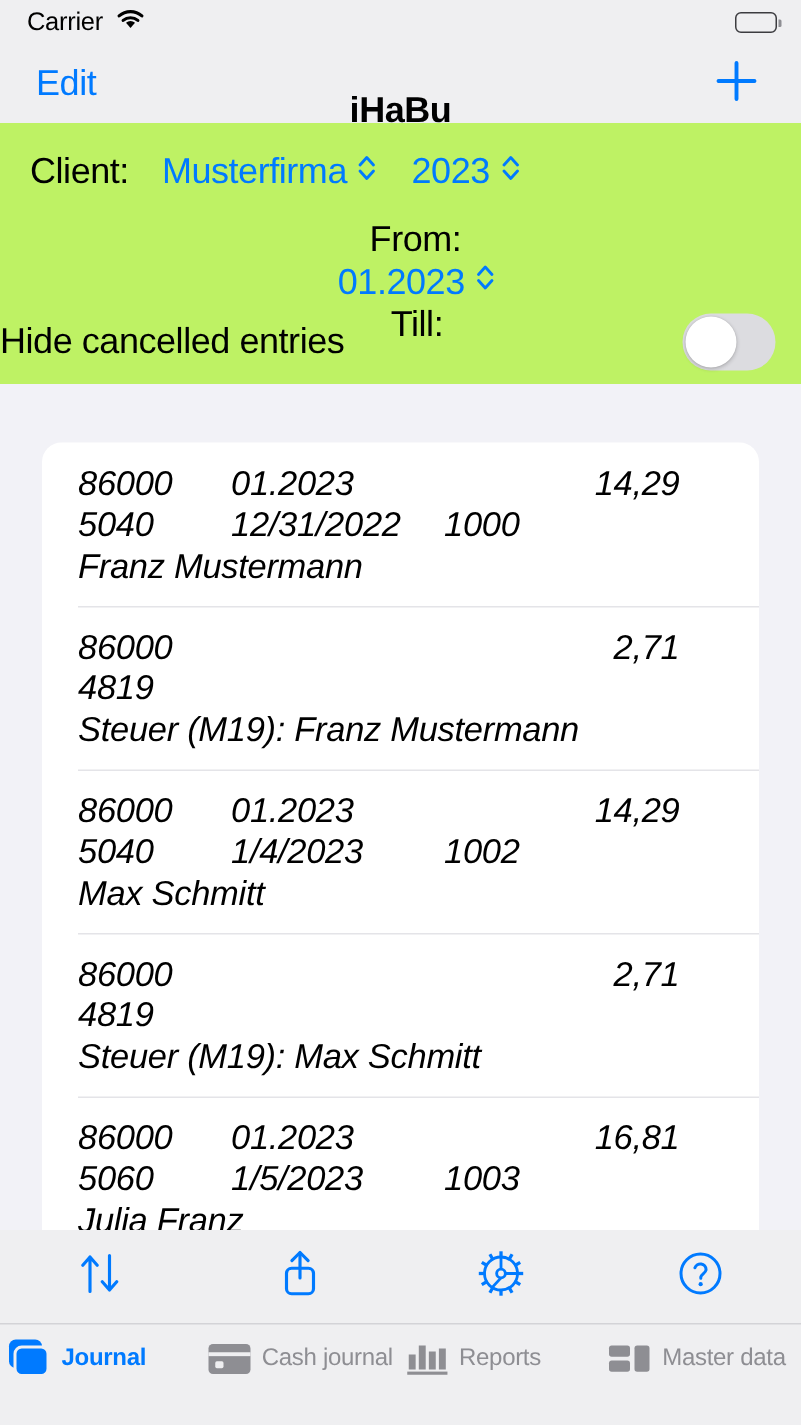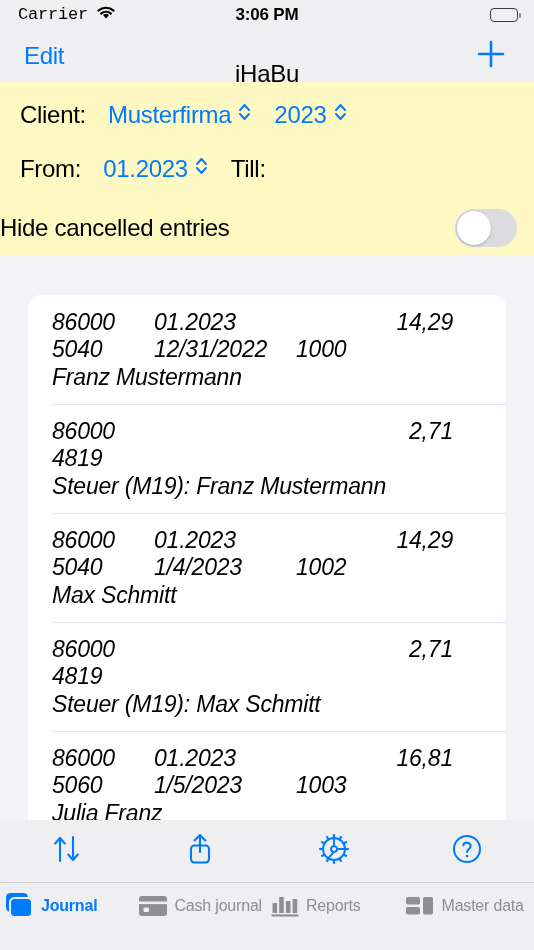--- a/index.html
+++ b/index.html
@@ -29,21 +29,20 @@
     background: #efeff1;
     display: flex;
     align-items: center;
   }
   .status-left {
     position: absolute;
     left: 18px;
     display: flex;
     align-items: flex-start;
     gap: 7px;
-    font-family: Liberation Mono, monospace;
   }
   .carrier-text {
     font-size: 17px;
     color: #000;
     letter-spacing: -0.2px;
   }
   .wifi-icon { display: block; }
   .status-time {
     position: absolute;
     left: 0; right: 0;
@@ -94,50 +93,50 @@
     left: 24px;
     font-size: 24px;
     color: #007aff;
     letter-spacing: -0.3px;
   }
   .nav-title {
     position: absolute;
     left: 0; right: 0;
     text-align: center;
     font-size: 24px;
-    font-weight: normal;
+    font-weight: bold;
     color: #000;
     letter-spacing: -0.3px;
     margin-top: 36px;
   }
   .nav-add {
     position: absolute;
     right: 22px;
     width: 42px; height: 42px;
     display: flex;
     align-items: center;
     justify-content: center;
   }
 
   
   .filter-panel {
     position: absolute;
     top: 82px; left: 0;
     width: 534px; height: 174px;
-    background: #fef9c3;
+    background: #bef264;
     text-align: right;
   }
   .filter-row {
     position: absolute;
     left: 0; width: 534px;
     display: flex;
     align-items: center;
   }
   .filter-row-1 { top: 10px; height: 46px; }
-  .filter-row-2 { top: 64px; height: 46px; }
+  .filter-row-2 { top: 64px; height: 46px; flex-direction: column; }
   .filter-label {
     font-size: 24px;
     color: #000;
     letter-spacing: -0.3px;
     margin-left: 20px;
   }
   .picker {
     display: inline-flex;
     align-items: center;
     gap: 6px;
@@ -307,21 +306,20 @@
     <div class="status-left">
       <span class="carrier-text">Carrier</span>
       <span class="wifi-icon">
         <svg width="22" height="16" viewBox="0 0 22 16">
           <path d="M11 13.6 L14 10.1 A4.6 4.6 0 0 0 8 10.1 Z" fill="#000"></path>
           <path d="M3.4 5.6 A11.5 11.5 0 0 1 18.6 5.6" stroke="#000" stroke-width="2.1" fill="none" stroke-linecap="round"></path>
           <path d="M6.1 8.6 A7.6 7.6 0 0 1 15.9 8.6" stroke="#000" stroke-width="2.1" fill="none" stroke-linecap="round"></path>
         </svg>
       </span>
     </div>
-    <div class="status-time">3:06 PM</div>
     <div class="status-right">
       <span class="battery">
         <span class="battery-fill"></span>
       </span>
     </div>
   </div>
 
   <div class="nav-bar">
     <span class="nav-edit">Edit</span>
     <span class="nav-title">iHaBu</span>

